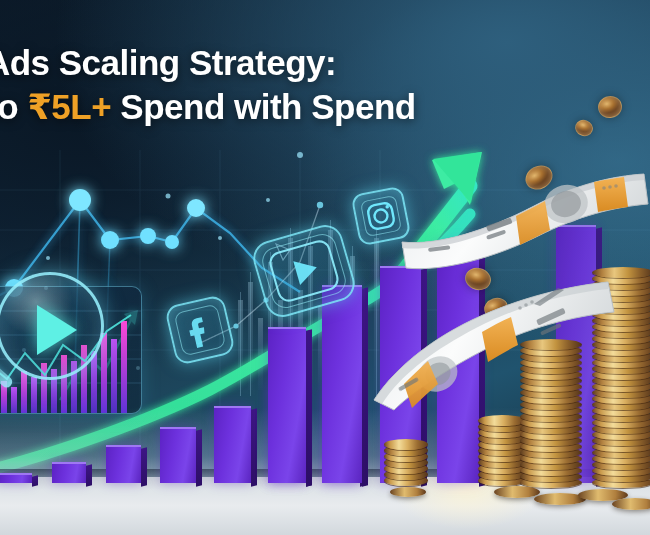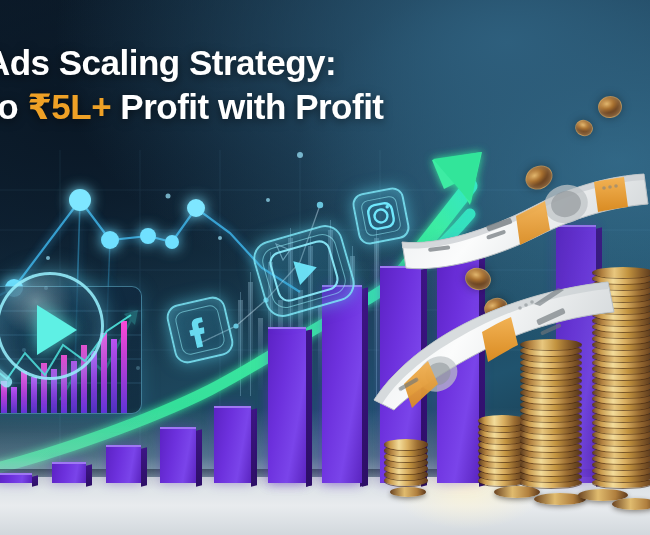--- a/index.html
+++ b/index.html
@@ -514,16 +514,16 @@
       <g fill="#7a8186" opacity=".5">
         <circle cx="152" cy="28" r="1.8"></circle>
           <circle cx="158" cy="25" r="1.8"></circle>
           <circle cx="164" cy="22" r="1.8"></circle>
       </g>
     </svg>
   </div>
 
   <div class="headline">
     <div class="hl-line">a Ads Scaling Strategy:</div>
-    <div class="hl-line second"><span>k to </span><span class="accent">₹5L+</span><span> Profit with Profit</span></div>
+    <div class="hl-line second"><span>k to </span><span class="accent">₹5L+</span><span> Spend with Spend</span></div>
   </div>
 
 </div>
 
 </body></html>

